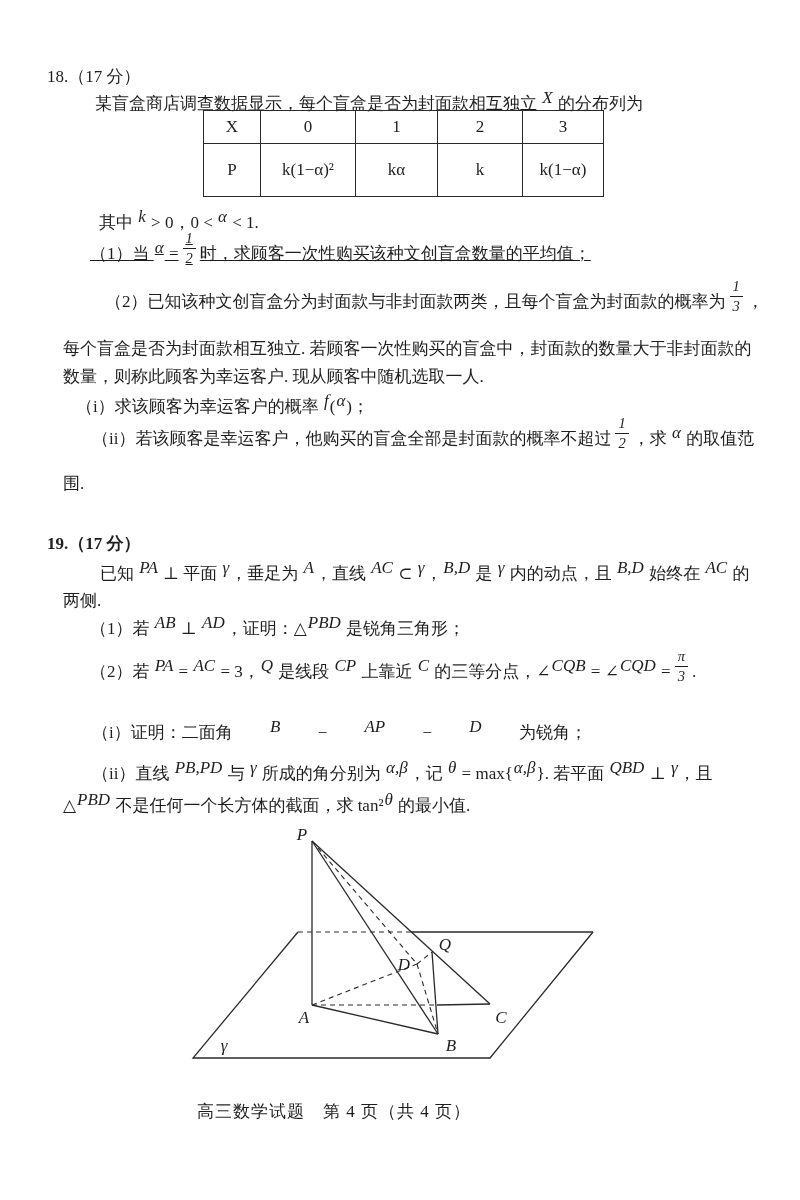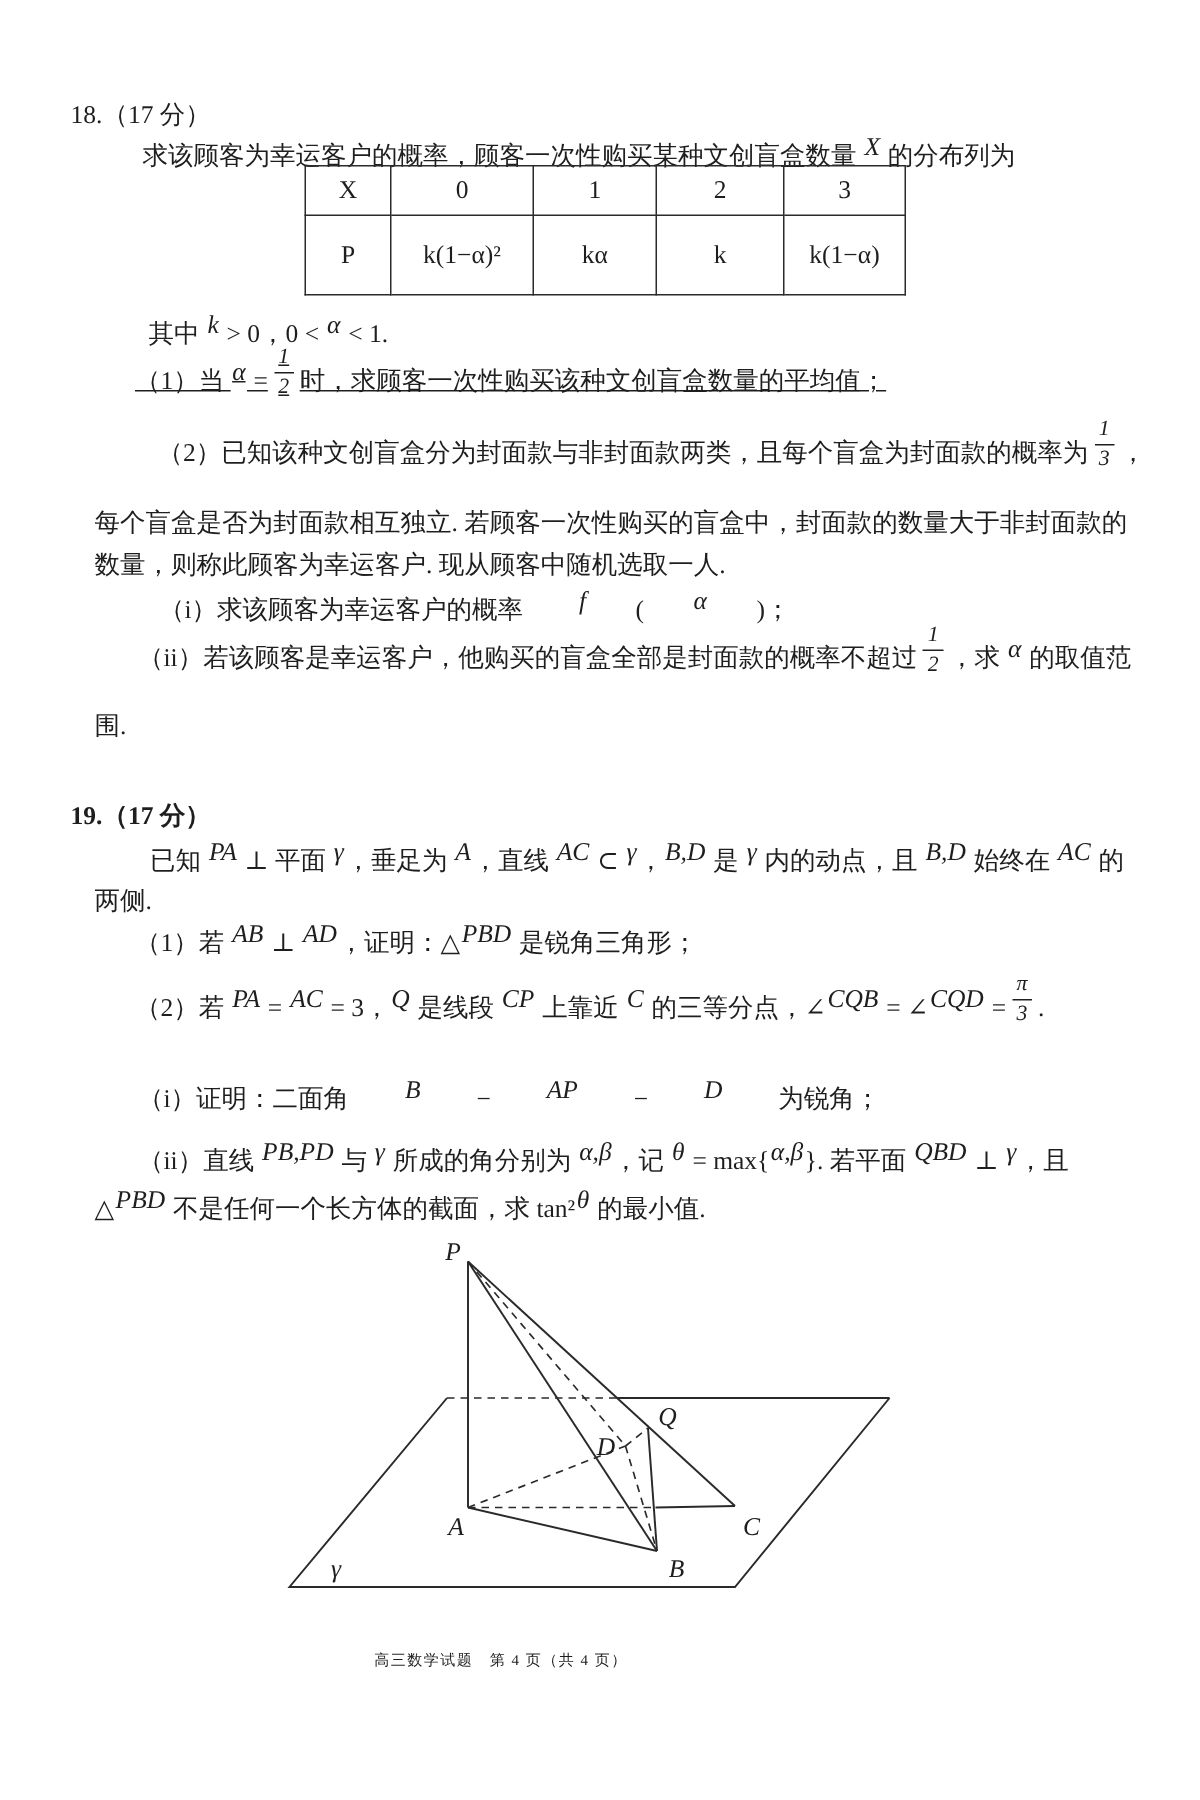--- a/index.html
+++ b/index.html
@@ -32,36 +32,36 @@
   table.dist td{
     border:1.6px solid #2b2b2b;
     text-align:center;vertical-align:middle;
     font-size:17px;padding:0;
     white-space:pre;
   }
   table.dist tr:nth-child(1) td{height:32px;}
   table.dist tr:nth-child(2) td{height:52px;}
   .footer{
     position:absolute;left:0;top:1100px;width:668px;
-    text-align:center;font-size:10px;letter-spacing:1px;
+    text-align:center;font-size:17px;letter-spacing:1px;
   }
   svg .lbl{
     font-family:"Liberation Serif","DejaVu Serif",serif;
     font-style:italic;font-size:17px;fill:#1e1e1e;
   }
   svg line,svg path{stroke:#2a2a2a;stroke-width:1.3;fill:none;}
   svg .dash{stroke-dasharray:5 4;stroke-width:1.1;}
 </style>
 </head>
 <body>
 
 <div class="page">
 
   <div class="line" style="left:47px;top:52px;"><span class="mtext">18.（17 分）</span></div>
-  <div class="line" style="left:95px;top:79px;"><span class="mtext">求该顾客为幸运客户的概率，顾客一次性购买某种文创盲盒数量 </span><span class="mvar">X</span><span class="mtext"> 的分布列为</span></div>
+  <div class="line" style="left:95px;top:79px;"><span class="mtext">某盲盒商店调查数据显示，每个盲盒是否为封面款相互独立 </span><span class="mvar">X</span><span class="mtext"> 的分布列为</span></div>
 
   <table class="dist">
     <colgroup>
       <col style="width:57px">
         <col style="width:95px">
         <col style="width:82px">
         <col style="width:85px">
         <col style="width:81px">
     </colgroup>
     <tbody>
@@ -80,21 +80,21 @@
           <td><span class="mvar">k</span><span class="mtext">(1−</span><span class="mvar">α</span><span class="mtext">)</span></td>
         </tr>
       </tbody>
   </table>
 
   <div class="line" style="left:99px;top:198px;"><span class="mtext">其中 </span><span class="mvar">k</span><span class="mtext"> &gt; 0，0 &lt; </span><span class="mvar">α</span><span class="mtext"> &lt; 1.</span></div>
   <div class="line" style="left:90px;top:229px;text-decoration:underline;"><span class="mtext">（1）当 </span><span class="mvar">α</span><span class="mtext"> =</span><span class="frac"><span class="num">1</span><span class="den">2</span></span><span class="mtext">时，求顾客一次性购买该种文创盲盒数量的平均值；</span></div>
   <div class="line" style="left:105px;top:277px;"><span class="mtext">（2）已知该种文创盲盒分为封面款与非封面款两类，且每个盲盒为封面款的概率为</span><span class="frac"><span class="num">1</span><span class="den">3</span></span><span class="mtext">，</span></div>
   <div class="line" style="left:63px;top:352px;"><span class="mtext">数量，则称此顾客为幸运客户. 现从顾客中随机选取一人.</span></div>
   <div class="line" style="left:63px;top:324px;"><span class="mtext">每个盲盒是否为封面款相互独立. 若顾客一次性购买的盲盒中，封面款的数量大于非封面款的</span></div>
-  <div class="line" style="left:106px;top:382px;gap:32px;"><span class="mtext">（i）求该顾客为幸运客户的概率 </span><span class="mvar">f</span><span class="mtext">(</span><span class="mvar">α</span><span class="mtext">)；</span></div>
+  <div class="line" style="left:76px;top:382px;"><span class="mtext">（i）求该顾客为幸运客户的概率 </span><span class="mvar">f</span><span class="mtext">(</span><span class="mvar">α</span><span class="mtext">)；</span></div>
   <div class="line" style="left:92px;top:414px;"><span class="mtext">（ii）若该顾客是幸运客户，他购买的盲盒全部是封面款的概率不超过</span><span class="frac"><span class="num">1</span><span class="den">2</span></span><span class="mtext">，求 </span><span class="mvar">α</span><span class="mtext"> 的取值范</span></div>
   <div class="line" style="left:63px;top:459px;"><span class="mtext">围.</span></div>
 
   <div class="line" style="left:47px;top:519px;font-weight:bold;"><span class="mtext">19.（17 分）</span></div>
   <div class="line" style="left:100px;top:549px;"><span class="mtext">已知 </span><span class="mvar">PA</span><span class="mtext"> ⊥ 平面 </span><span class="mvar">γ</span><span class="mtext">，垂足为 </span><span class="mvar">A</span><span class="mtext">，直线 </span><span class="mvar">AC</span><span class="mtext"> ⊂ </span><span class="mvar">γ</span><span class="mtext">，</span><span class="mvar">B,D</span><span class="mtext"> 是 </span><span class="mvar">γ</span><span class="mtext"> 内的动点，且 </span><span class="mvar">B,D</span><span class="mtext"> 始终在 </span><span class="mvar">AC</span><span class="mtext"> 的</span></div>
   <div class="line" style="left:63px;top:576px;"><span class="mtext">两侧.</span></div>
   <div class="line" style="left:90px;top:604px;"><span class="mtext">（1）若 </span><span class="mvar">AB</span><span class="mtext"> ⊥ </span><span class="mvar">AD</span><span class="mtext">，证明：△</span><span class="mvar">PBD</span><span class="mtext"> 是锐角三角形；</span></div>
   <div class="line" style="left:90px;top:647px;"><span class="mtext">（2）若 </span><span class="mvar">PA</span><span class="mtext"> = </span><span class="mvar">AC</span><span class="mtext"> = 3，</span><span class="mvar">Q</span><span class="mtext"> 是线段 </span><span class="mvar">CP</span><span class="mtext"> 上靠近 </span><span class="mvar">C</span><span class="mtext"> 的三等分点，∠</span><span class="mvar">CQB</span><span class="mtext"> = ∠</span><span class="mvar">CQD</span><span class="mtext"> =</span><span class="frac"><span class="num">π</span><span class="den">3</span></span><span class="mtext">.</span></div>
   <div class="line" style="left:92px;top:708px;gap:32px;"><span class="mtext">（i）证明：二面角 </span><span class="mvar">B</span><span class="mtext"> − </span><span class="mvar">AP</span><span class="mtext"> − </span><span class="mvar">D</span><span class="mtext"> 为锐角；</span></div>
   <div class="line" style="left:92px;top:749px;"><span class="mtext">（ii）直线 </span><span class="mvar">PB,PD</span><span class="mtext"> 与 </span><span class="mvar">γ</span><span class="mtext"> 所成的角分别为 </span><span class="mvar">α,β</span><span class="mtext">，记 </span><span class="mvar">θ</span><span class="mtext"> = max{</span><span class="mvar">α,β</span><span class="mtext">}. 若平面 </span><span class="mvar">QBD</span><span class="mtext"> ⊥ </span><span class="mvar">γ</span><span class="mtext">，且</span></div>

